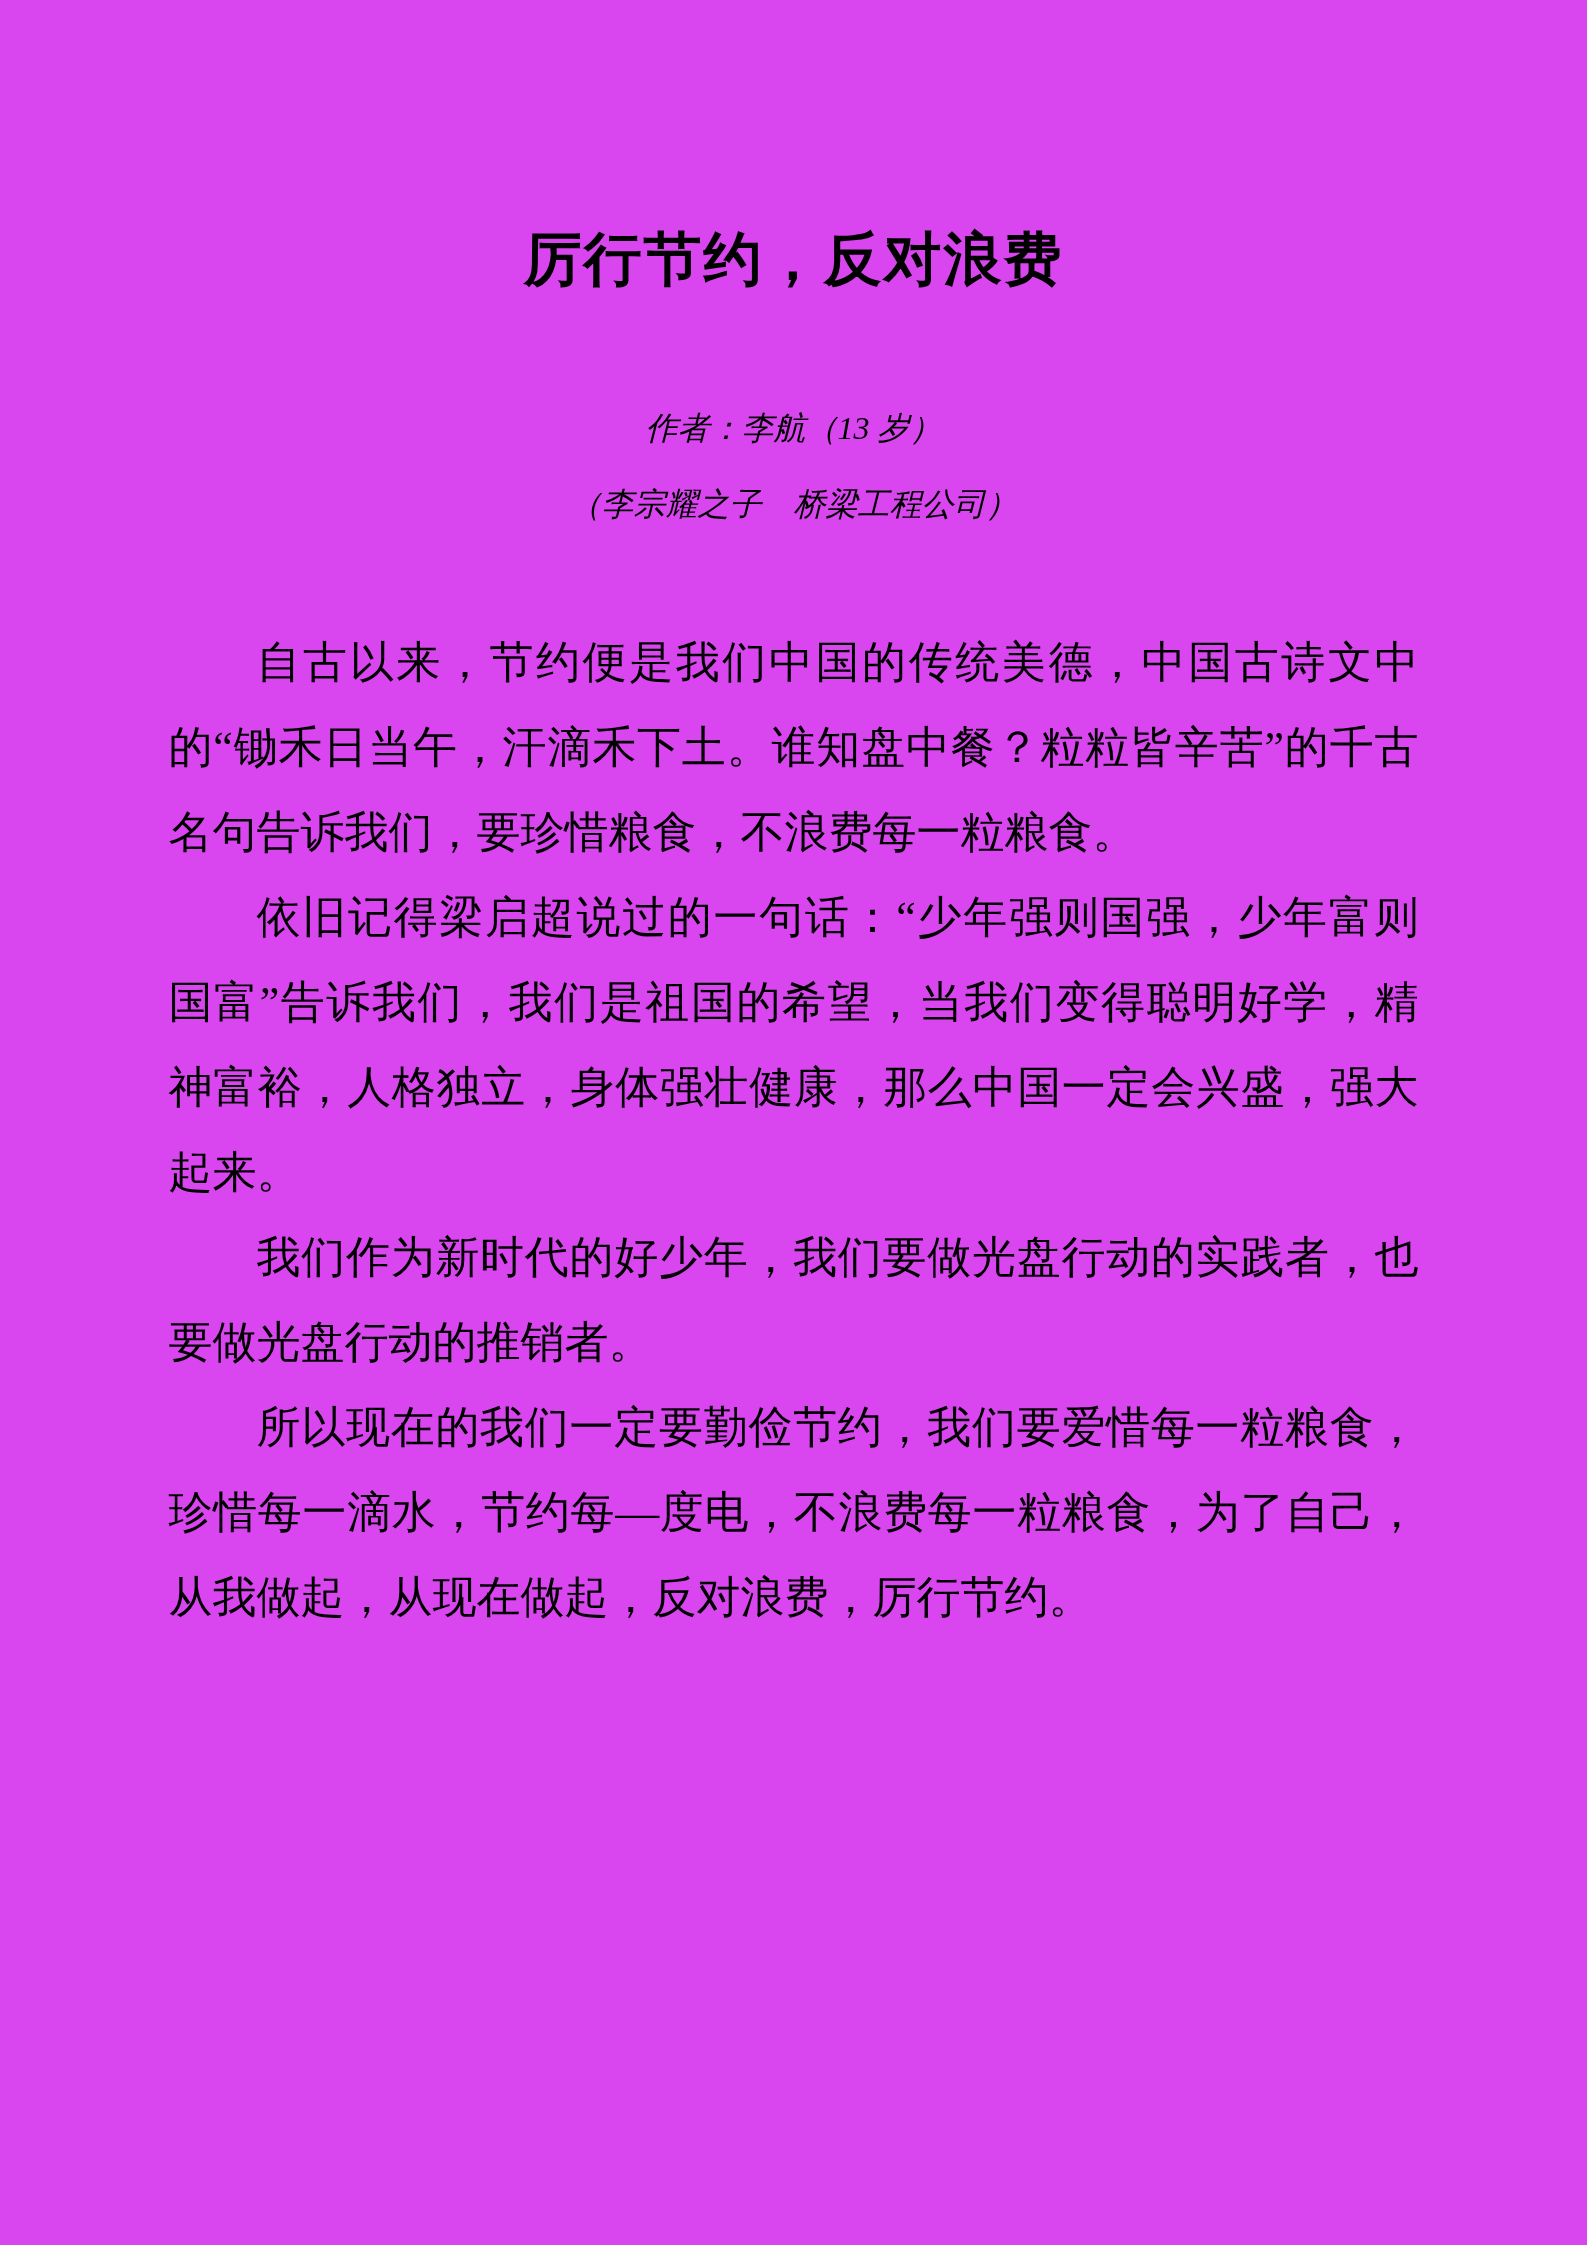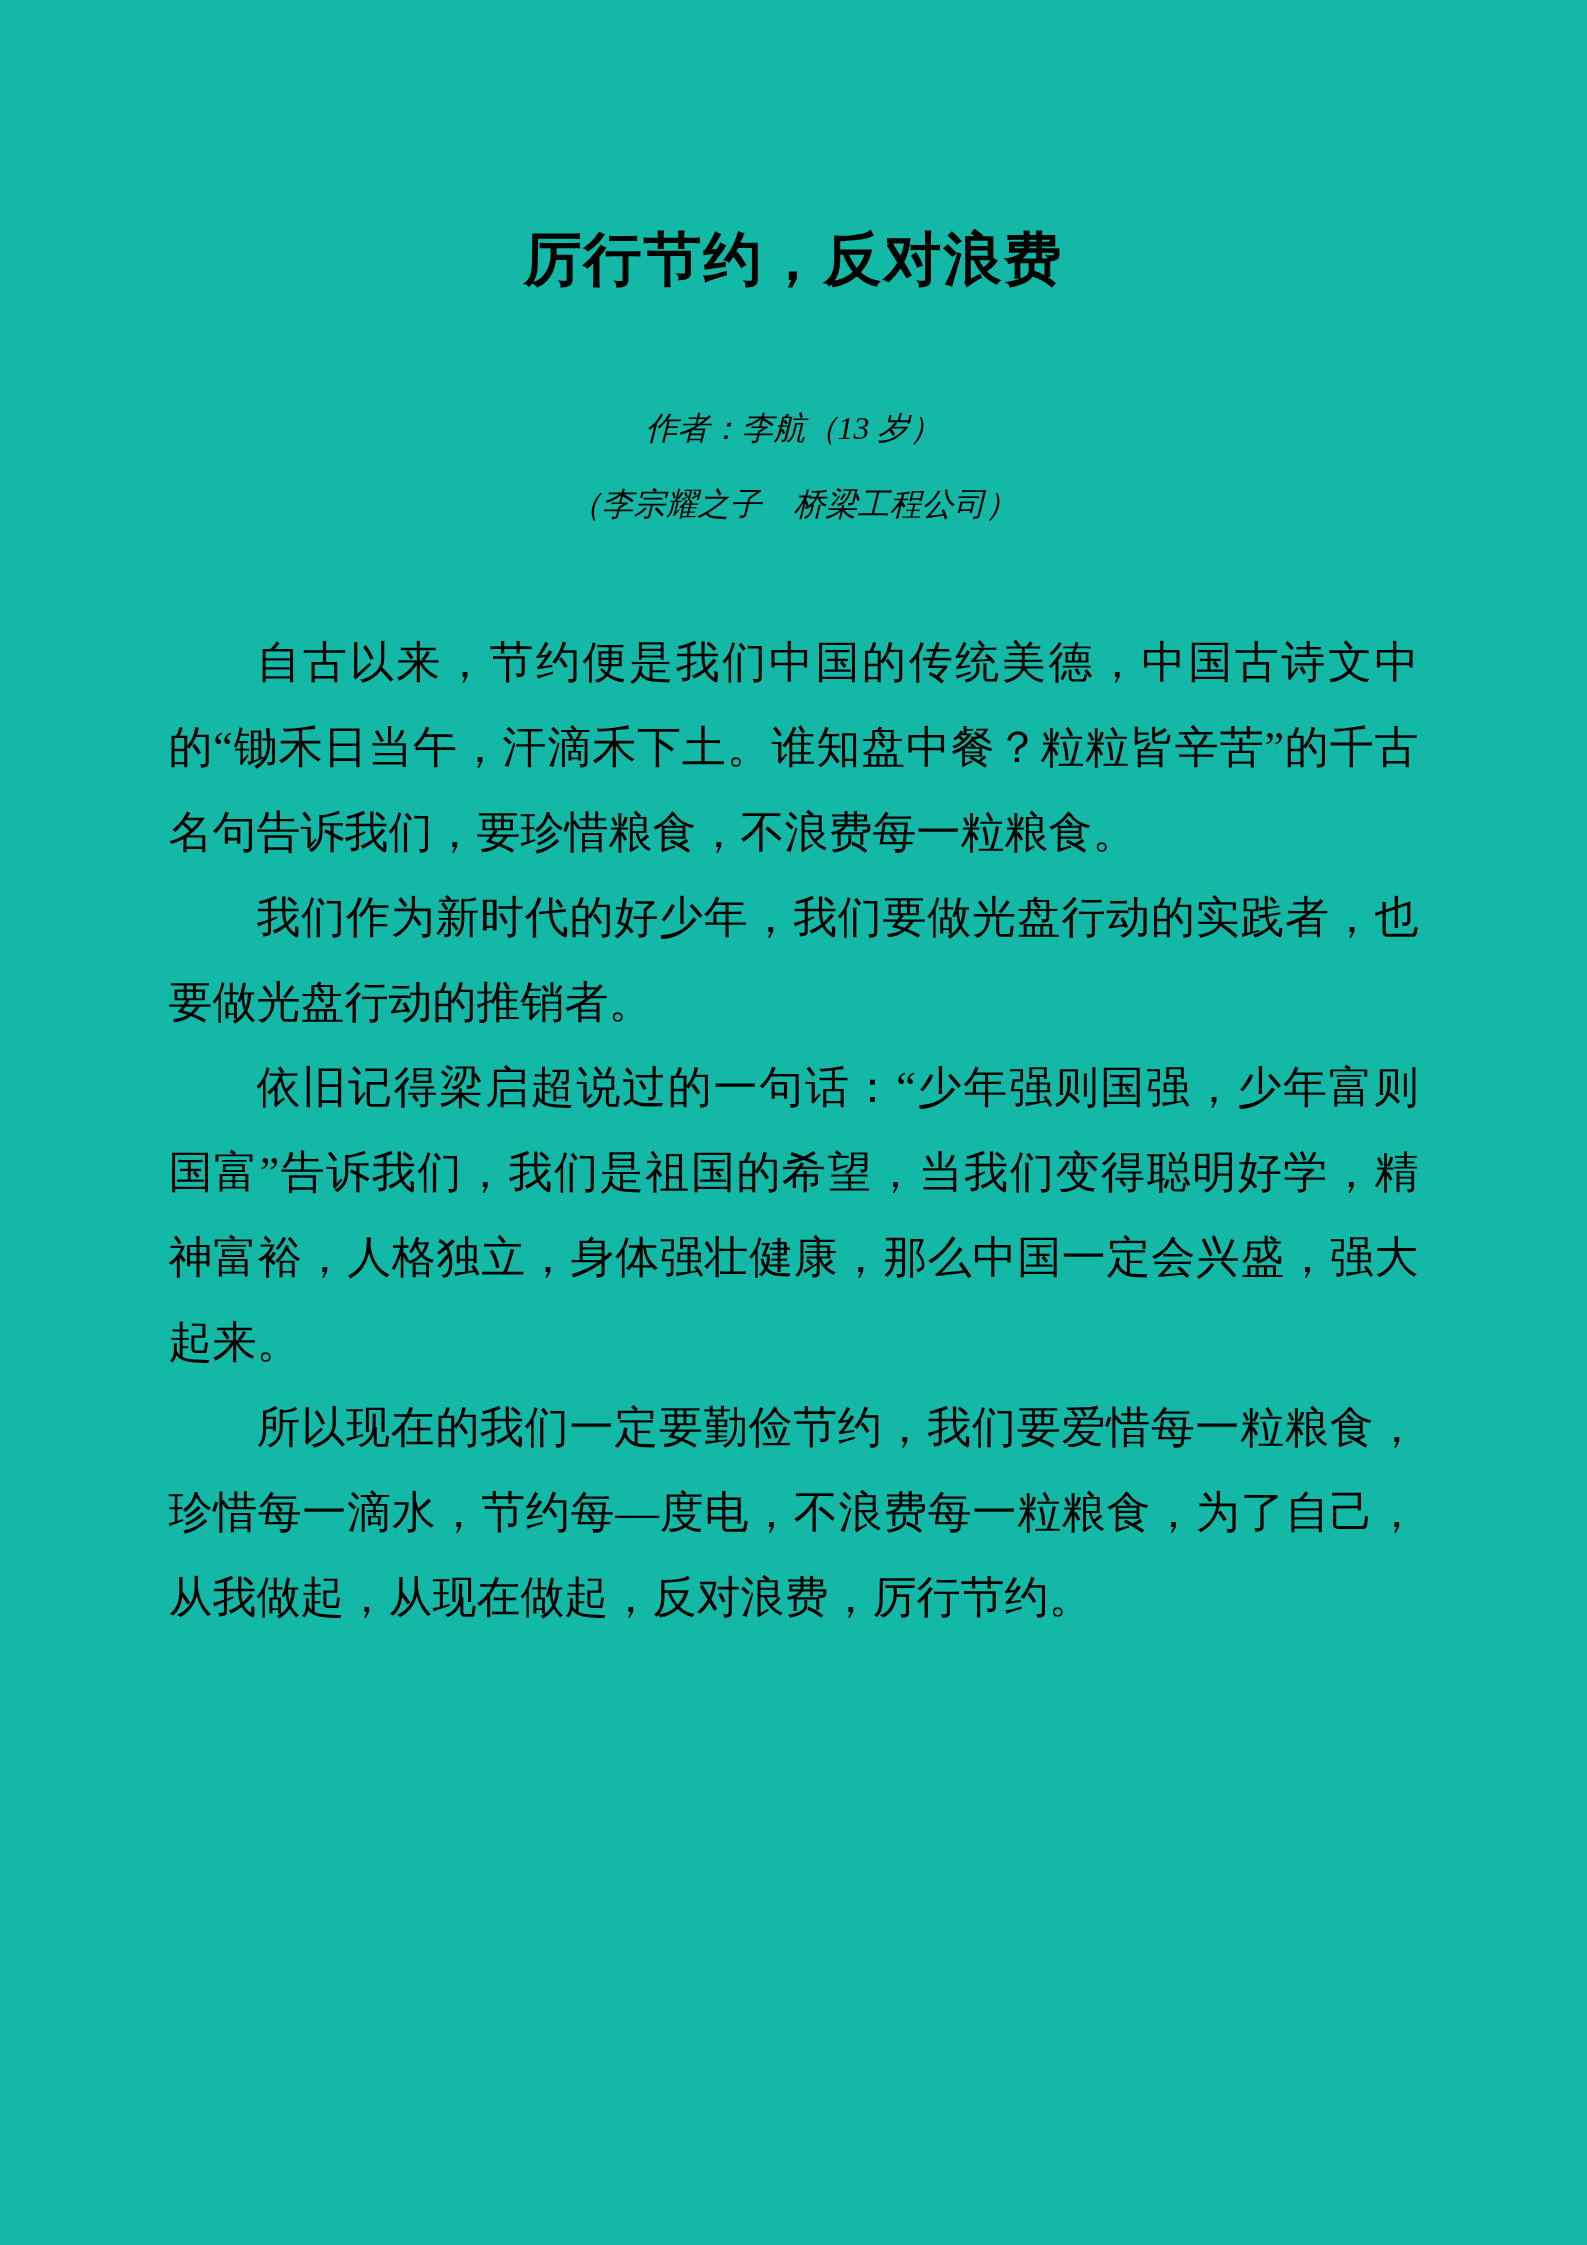--- a/index.html
+++ b/index.html
@@ -5,21 +5,21 @@
   html, body {
     margin: 0;
     padding: 0;
     background: #ffffff;
   }
   .page {
     position: relative;
     width: 1587px;
     height: 2245px;
     margin: 0 auto;
-    background: #14b8a6;
+    background: #d946ef;
     font-family: "Liberation Serif", "DejaVu Serif", serif;
     color: #000000;
     overflow: hidden;
   }
   .doc-title {
     margin: 0;
     padding-top: 225px;
     text-align: center;
     font-size: 58px;
     font-weight: bold;
@@ -57,17 +57,17 @@
 <div class="page">
   <h1 class="doc-title">厉行节约，反对浪费</h1>
 
   <div class="byline-block">
     <p class="byline">作者：李航（13 岁）</p>
     <p class="byline">（李宗耀之子　桥梁工程公司）</p>
   </div>
 
   <div class="body-block">
     <p>自古以来，节约便是我们中国的传统美德，中国古诗文中的“锄禾日当午，汗滴禾下土。谁知盘中餐？粒粒皆辛苦”的千古名句告诉我们，要珍惜粮食，不浪费每一粒粮食。</p>
+    <p>依旧记得梁启超说过的一句话：“少年强则国强，少年富则国富”告诉我们，我们是祖国的希望，当我们变得聪明好学，精神富裕，人格独立，身体强壮健康，那么中国一定会兴盛，强大起来。</p>
     <p>我们作为新时代的好少年，我们要做光盘行动的实践者，也要做光盘行动的推销者。</p>
-    <p>依旧记得梁启超说过的一句话：“少年强则国强，少年富则国富”告诉我们，我们是祖国的希望，当我们变得聪明好学，精神富裕，人格独立，身体强壮健康，那么中国一定会兴盛，强大起来。</p>
     <p>所以现在的我们一定要勤俭节约，我们要爱惜每一粒粮食，珍惜每一滴水，节约每—度电，不浪费每一粒粮食，为了自己，从我做起，从现在做起，反对浪费，厉行节约。</p>
   </div>
 </div>
 
 </body></html>

